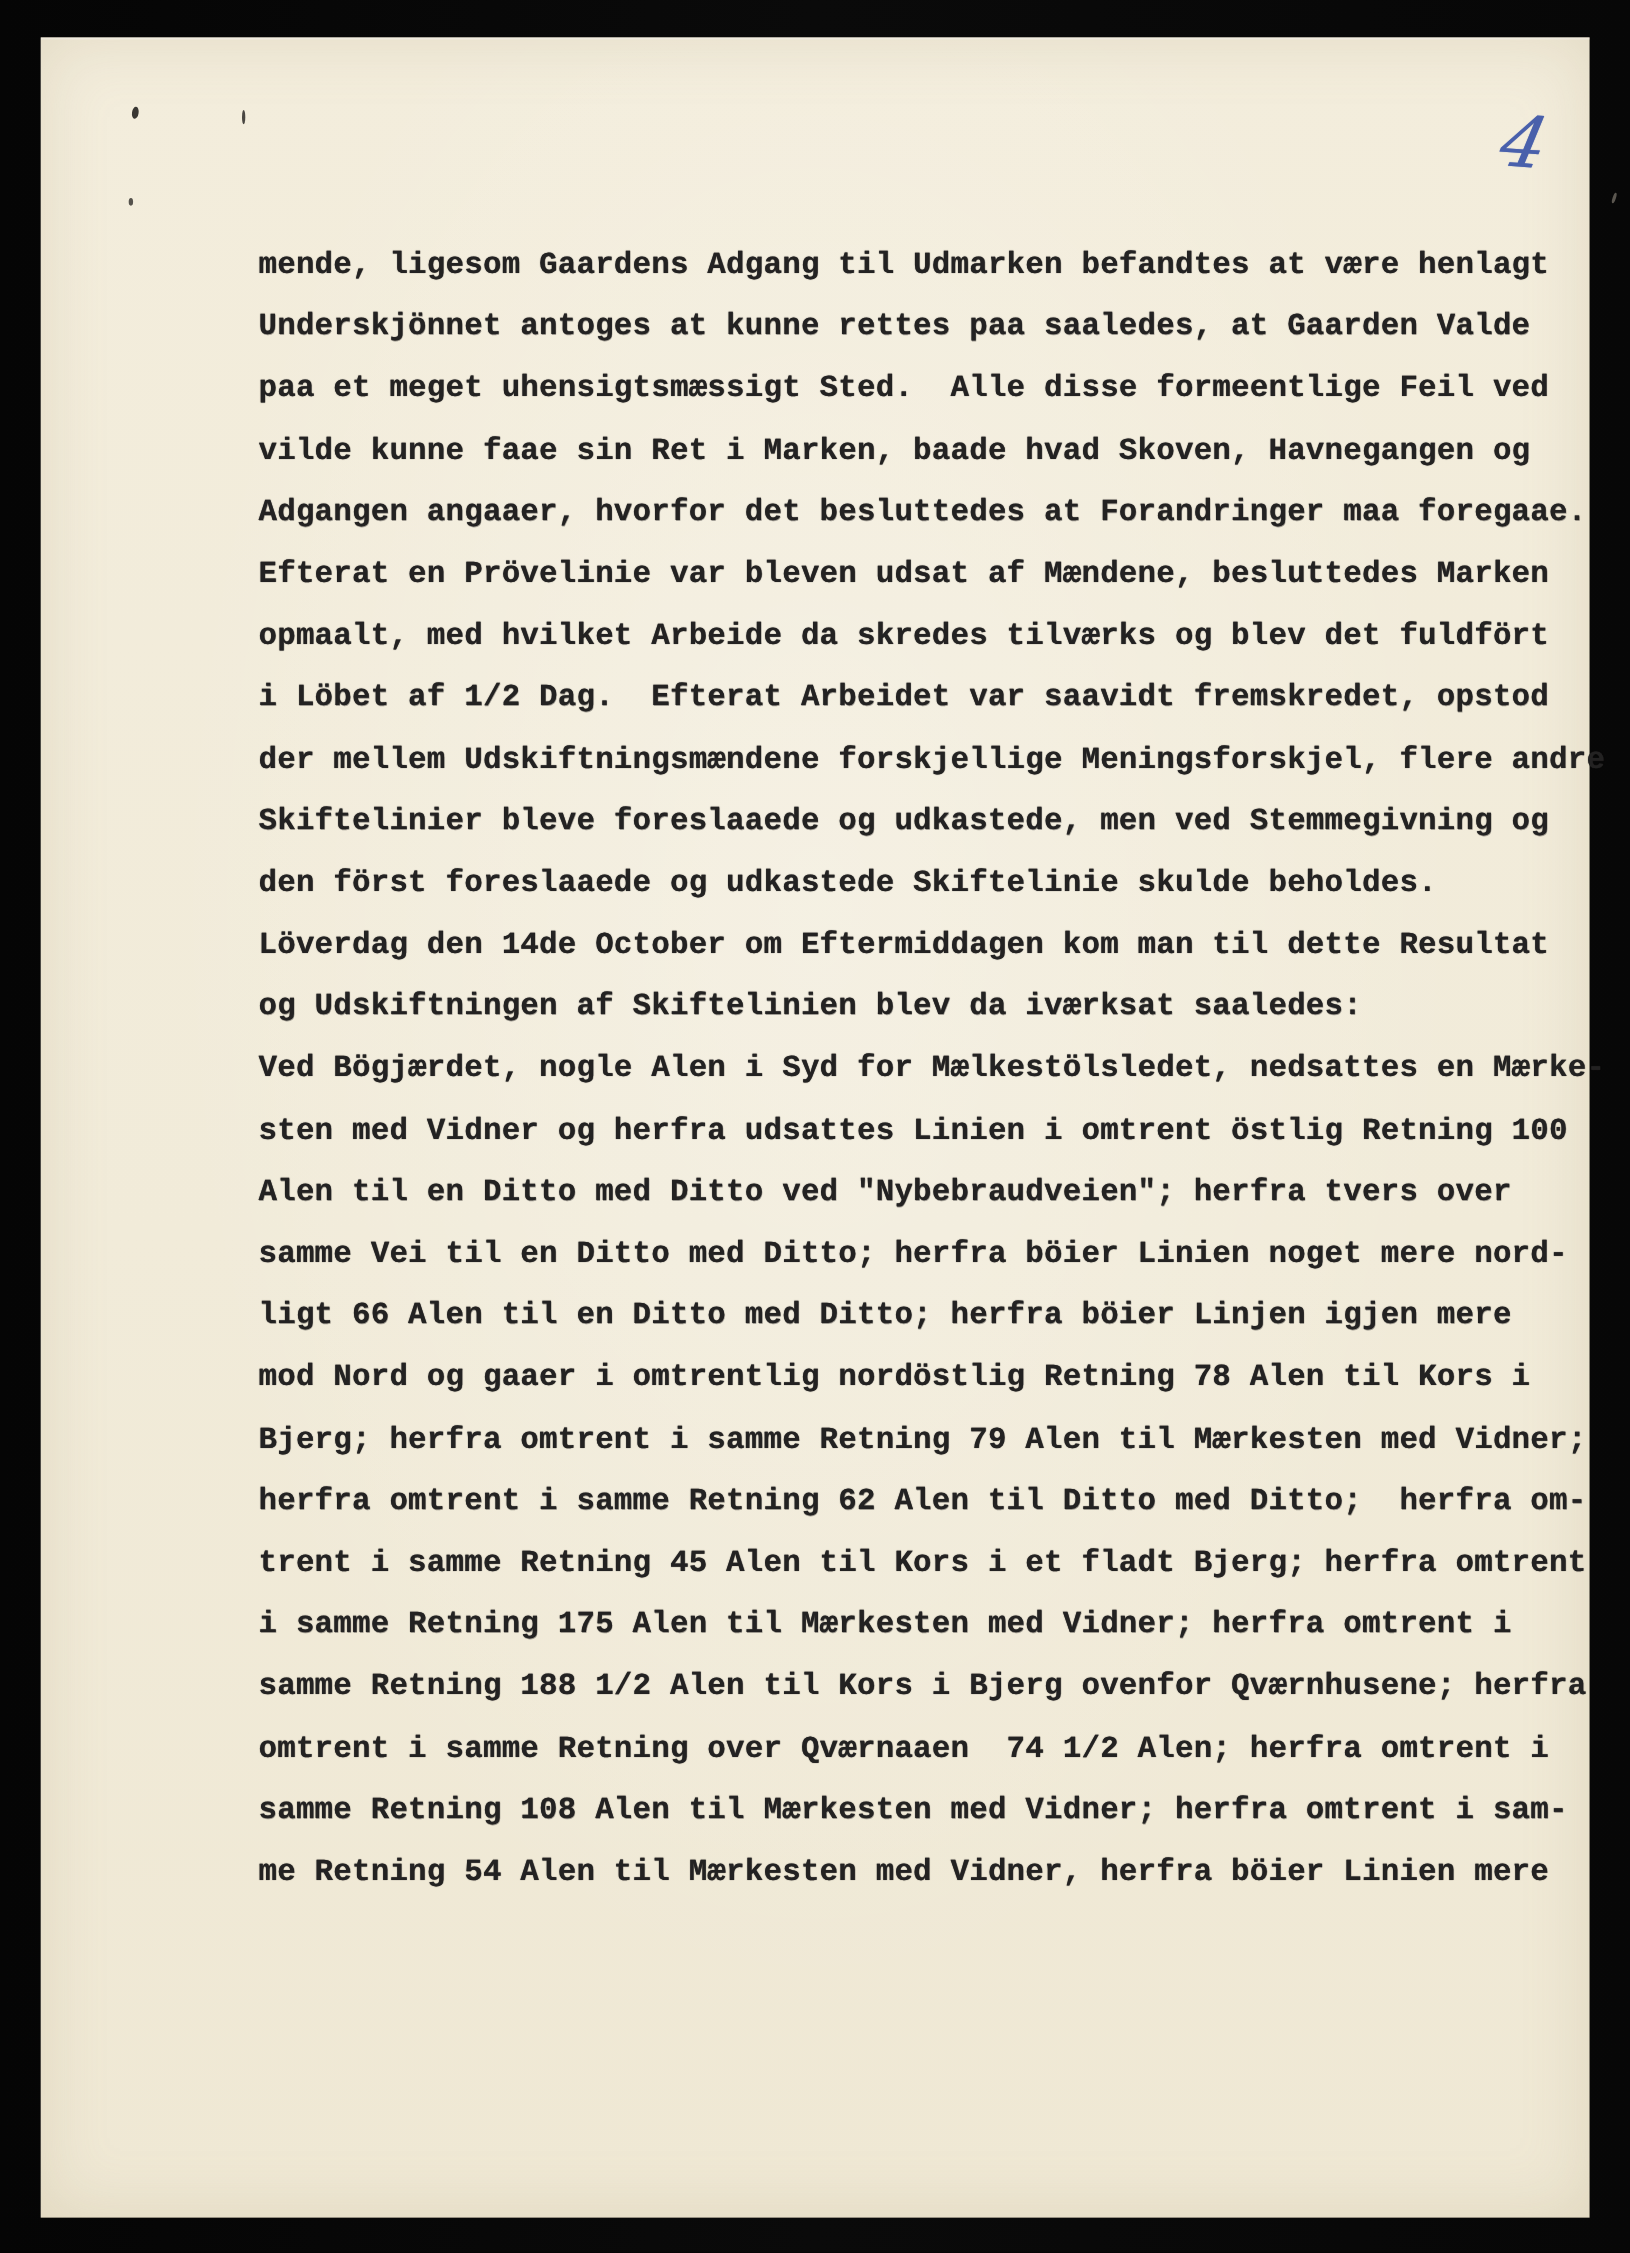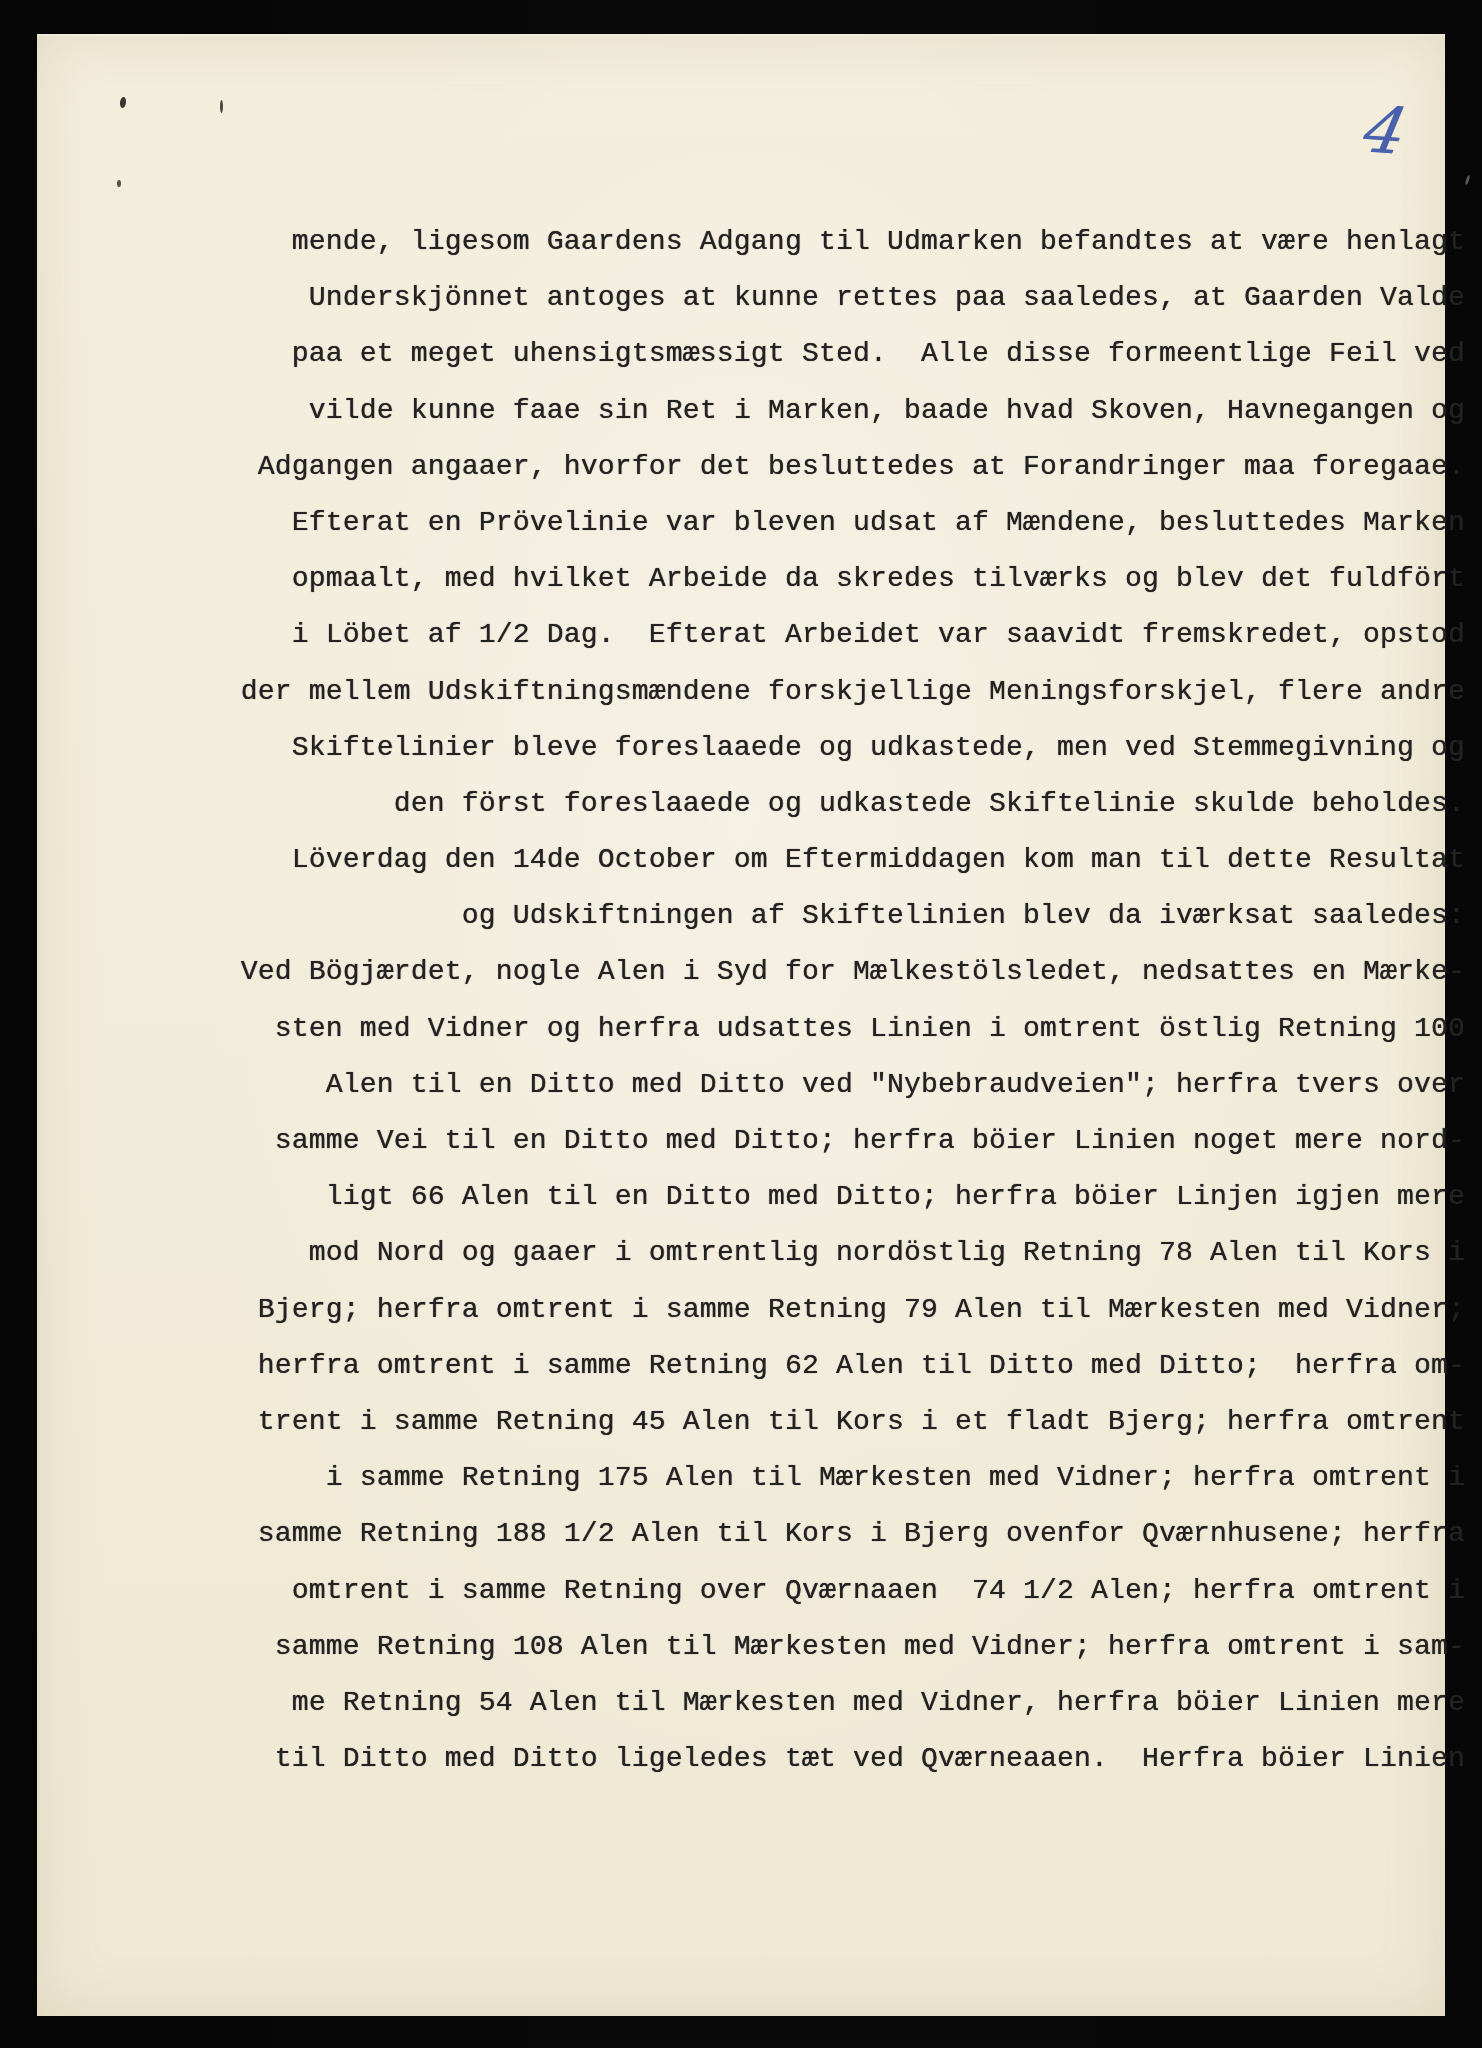--- a/index.html
+++ b/index.html
@@ -25,26 +25,25 @@
   .text-block{
     position:absolute;
     left:198px;top:180px;
     width:1230px;
   }
   .line{
     white-space:pre;
     height:56.2px;
     line-height:56.2px;
     font-size:28px;
-    font-weight:400;
+    font-weight:700;
     letter-spacing:0.2px;
     color:#232222;
     text-shadow:0 0 1px rgba(40,38,36,0.75), 0.4px 0.4px 0.5px rgba(40,38,36,0.35);
     filter:blur(0.2px);
-    text-align:right;
   }
   .page-number{
     position:absolute;
     left:1328px;top:62px;
     width:48px;height:70px;
     font-family:"DejaVu Serif","Liberation Serif",serif;
     font-style:italic;
     font-size:64px;
     line-height:70px;
     color:#3b55a8;
@@ -85,20 +84,19 @@
         <div class="line">ligt 66 Alen til en Ditto med Ditto; herfra böier Linjen igjen mere</div>
         <div class="line">mod Nord og gaaer i omtrentlig nordöstlig Retning 78 Alen til Kors i</div>
         <div class="line">Bjerg; herfra omtrent i samme Retning 79 Alen til Mærkesten med Vidner;</div>
         <div class="line">herfra omtrent i samme Retning 62 Alen til Ditto med Ditto;  herfra om-</div>
         <div class="line">trent i samme Retning 45 Alen til Kors i et fladt Bjerg; herfra omtrent</div>
         <div class="line">i samme Retning 175 Alen til Mærkesten med Vidner; herfra omtrent i</div>
         <div class="line">samme Retning 188 1/2 Alen til Kors i Bjerg ovenfor Qværnhusene; herfra</div>
         <div class="line">omtrent i samme Retning over Qværnaaen  74 1/2 Alen; herfra omtrent i</div>
         <div class="line">samme Retning 108 Alen til Mærkesten med Vidner; herfra omtrent i sam-</div>
         <div class="line">me Retning 54 Alen til Mærkesten med Vidner, herfra böier Linien mere</div>
-        <div class="line">til Ditto med Ditto ligeledes tæt ved Qværneaaen.  Herfra böier Linien</div>
       </div>
     <div class="speck s1"></div>
     <div class="speck s2"></div>
     <div class="speck s3"></div>
     <div class="speck s4"></div>
   </div>
 </div>
 
 </body></html>

